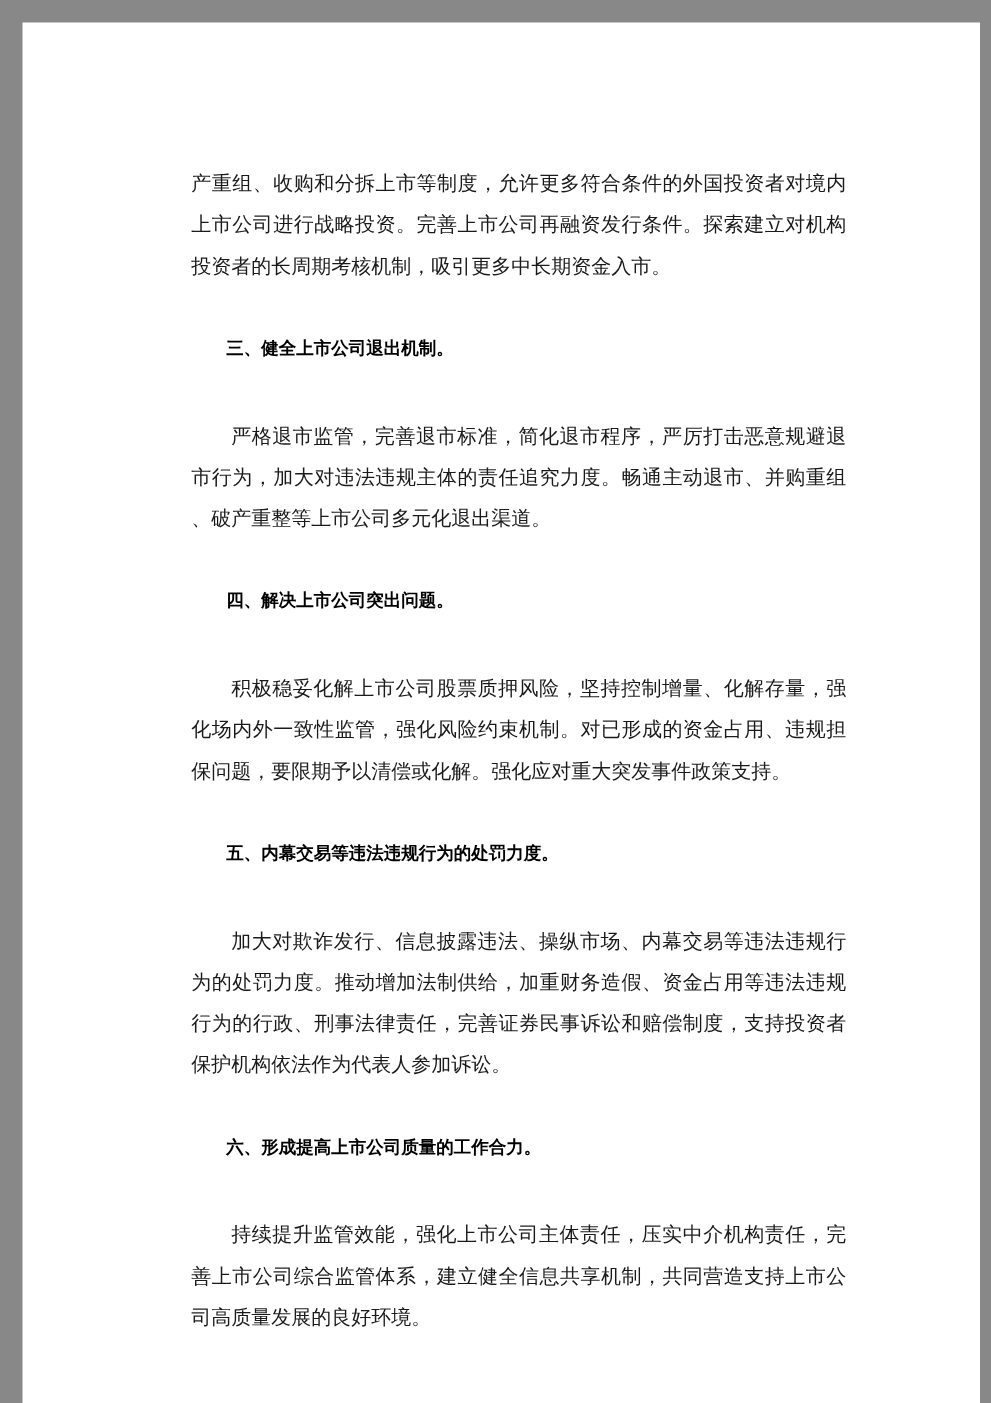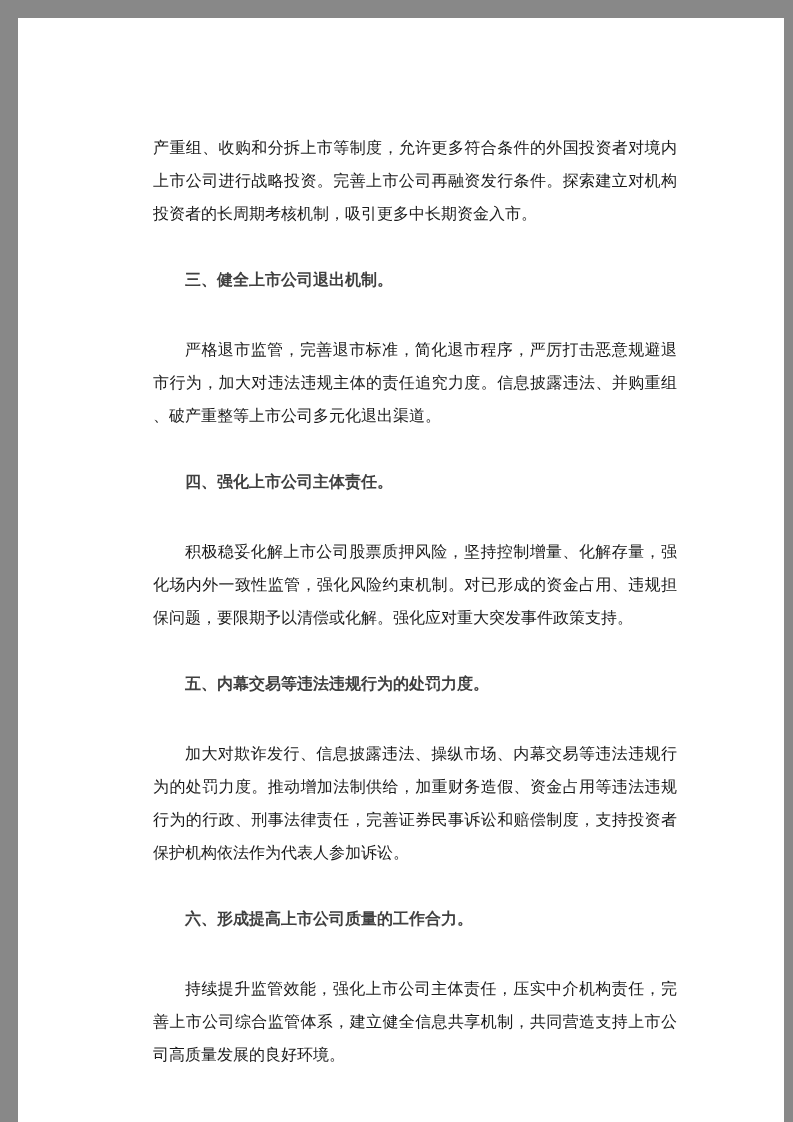--- a/index.html
+++ b/index.html
@@ -25,45 +25,45 @@
     text-justify: inter-character;
   }
   .para {
     text-indent: 2em;
     word-break: break-all;
     line-break: anywhere;
   }
   .para.no-indent { text-indent: 0; }
   .heading {
     font-weight: bold;
-    color: #404040;
+    color: #000000;
     text-indent: 2em;
     margin: 15px 0 19px 0;
-    font-size: 16px;
+    font-size: 14px;
     line-height: 33px;
   }
   .footer-note {
     margin-top: 30px;
     text-align: right;
     text-indent: 0;
   }
 </style>
 </head>
 <body>
 
 <div class="page">
   <div class="content">
 
     <p class="para no-indent">产重组、收购和分拆上市等制度，允许更多符合条件的外国投资者对境内上市公司进行战略投资。完善上市公司再融资发行条件。探索建立对机构投资者的长周期考核机制，吸引更多中长期资金入市。</p>
 
     <p class="heading">三、健全上市公司退出机制。</p>
 
-    <p class="para">严格退市监管，完善退市标准，简化退市程序，严厉打击恶意规避退市行为，加大对违法违规主体的责任追究力度。信息披露违法、并购重组、破产重整等上市公司多元化退出渠道。</p>
+    <p class="para">严格退市监管，完善退市标准，简化退市程序，严厉打击恶意规避退市行为，加大对违法违规主体的责任追究力度。畅通主动退市、并购重组、破产重整等上市公司多元化退出渠道。</p>
 
-    <p class="heading">四、强化上市公司主体责任。</p>
+    <p class="heading">四、解决上市公司突出问题。</p>
 
     <p class="para">积极稳妥化解上市公司股票质押风险，坚持控制增量、化解存量，强化场内外一致性监管，强化风险约束机制。对已形成的资金占用、违规担保问题，要限期予以清偿或化解。强化应对重大突发事件政策支持。</p>
 
     <p class="heading">五、内幕交易等违法违规行为的处罚力度。</p>
 
     <p class="para">加大对欺诈发行、信息披露违法、操纵市场、内幕交易等违法违规行为的处罚力度。推动增加法制供给，加重财务造假、资金占用等违法违规行为的行政、刑事法律责任，完善证券民事诉讼和赔偿制度，支持投资者保护机构依法作为代表人参加诉讼。</p>
 
     <p class="heading">六、形成提高上市公司质量的工作合力。</p>
 
     <p class="para">持续提升监管效能，强化上市公司主体责任，压实中介机构责任，完善上市公司综合监管体系，建立健全信息共享机制，共同营造支持上市公司高质量发展的良好环境。</p>

